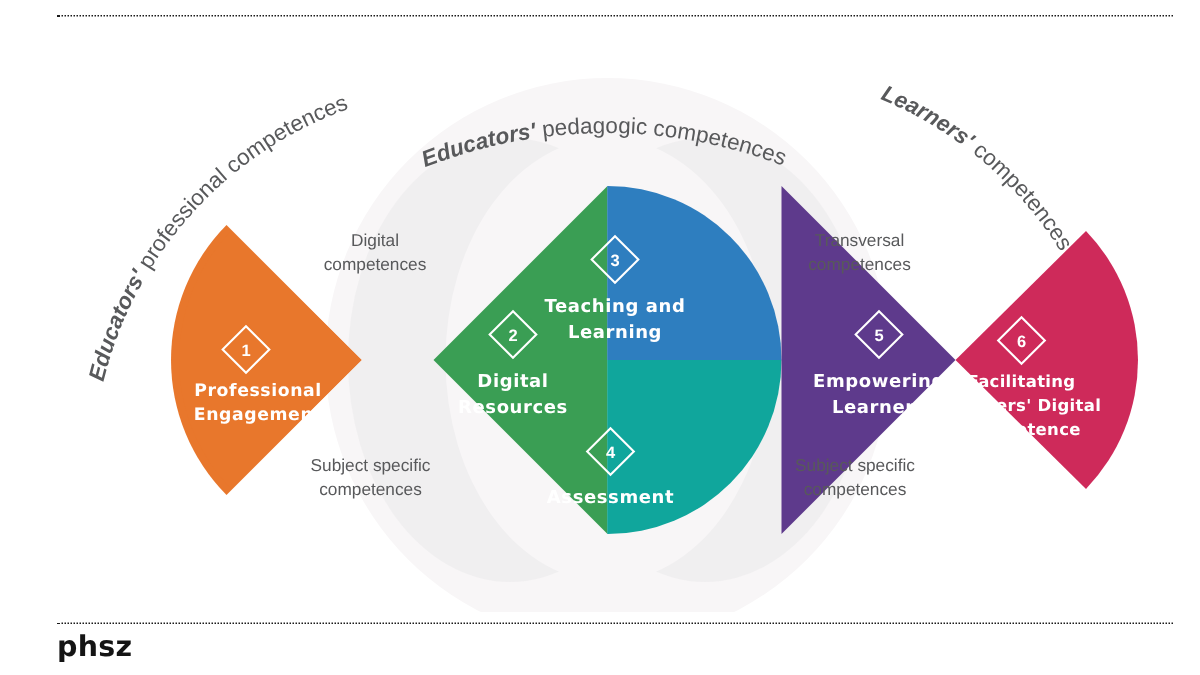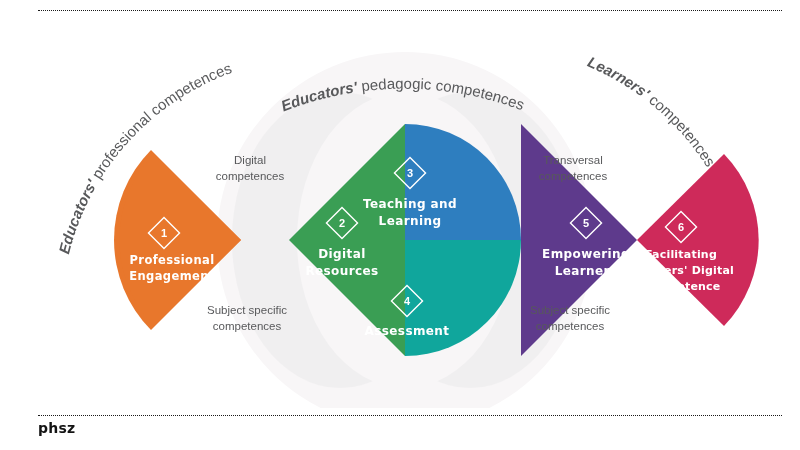--- a/index.html
+++ b/index.html
@@ -19,21 +19,21 @@
     border-top:1.5px dotted #1a1a1a;
   }
   #rule-top{left:38px;right:18px;top:10px;}
   #rule-bottom{left:38px;right:18px;top:415px;}
 
   #logo{
     position:absolute;
     left:38px;top:420px;
     font-family:"DejaVu Sans", sans-serif;
     font-weight:700;
-    font-size:14px;
+    font-size:19px;
     letter-spacing:0.2px;
     color:#141414;
   }
 
   #figure{
     position:absolute;
     left:0;top:18px;
     width:800px;height:390px;
   }
   svg{display:block;}

